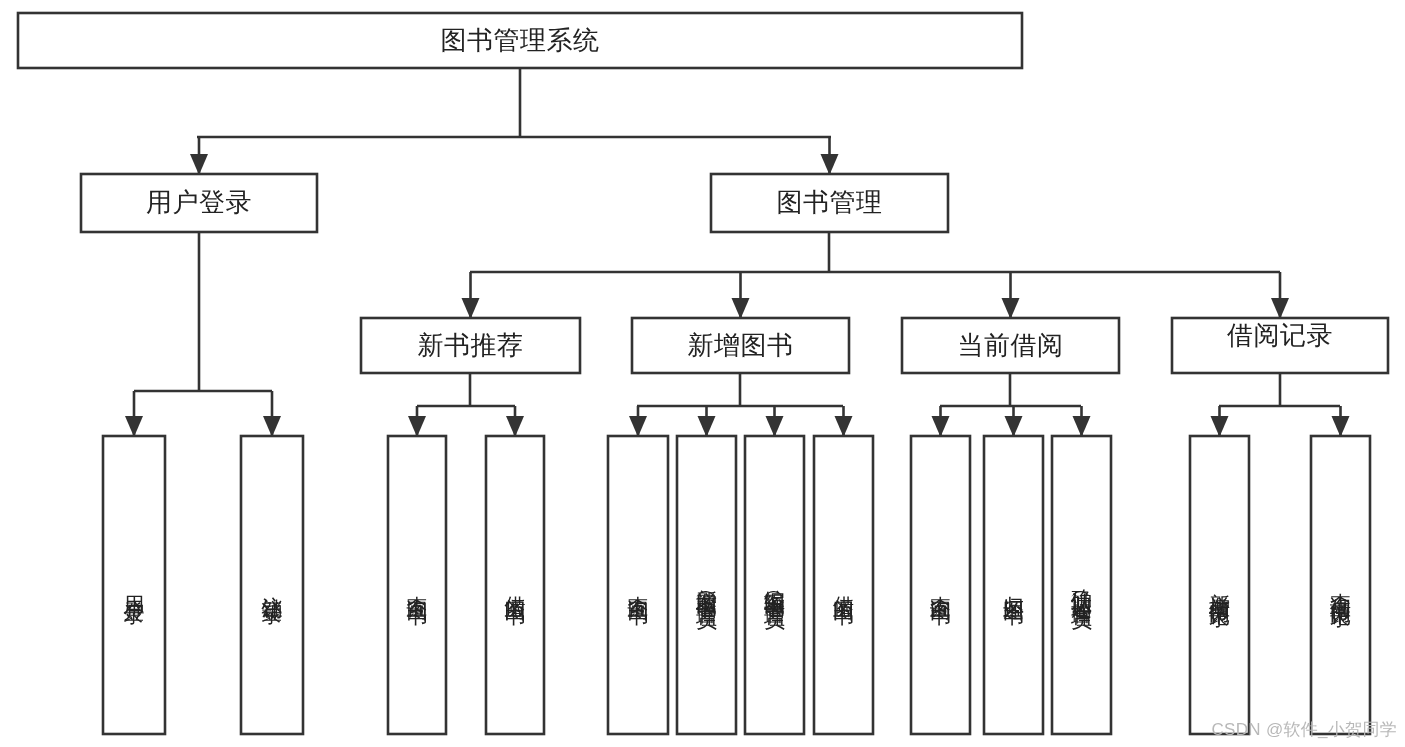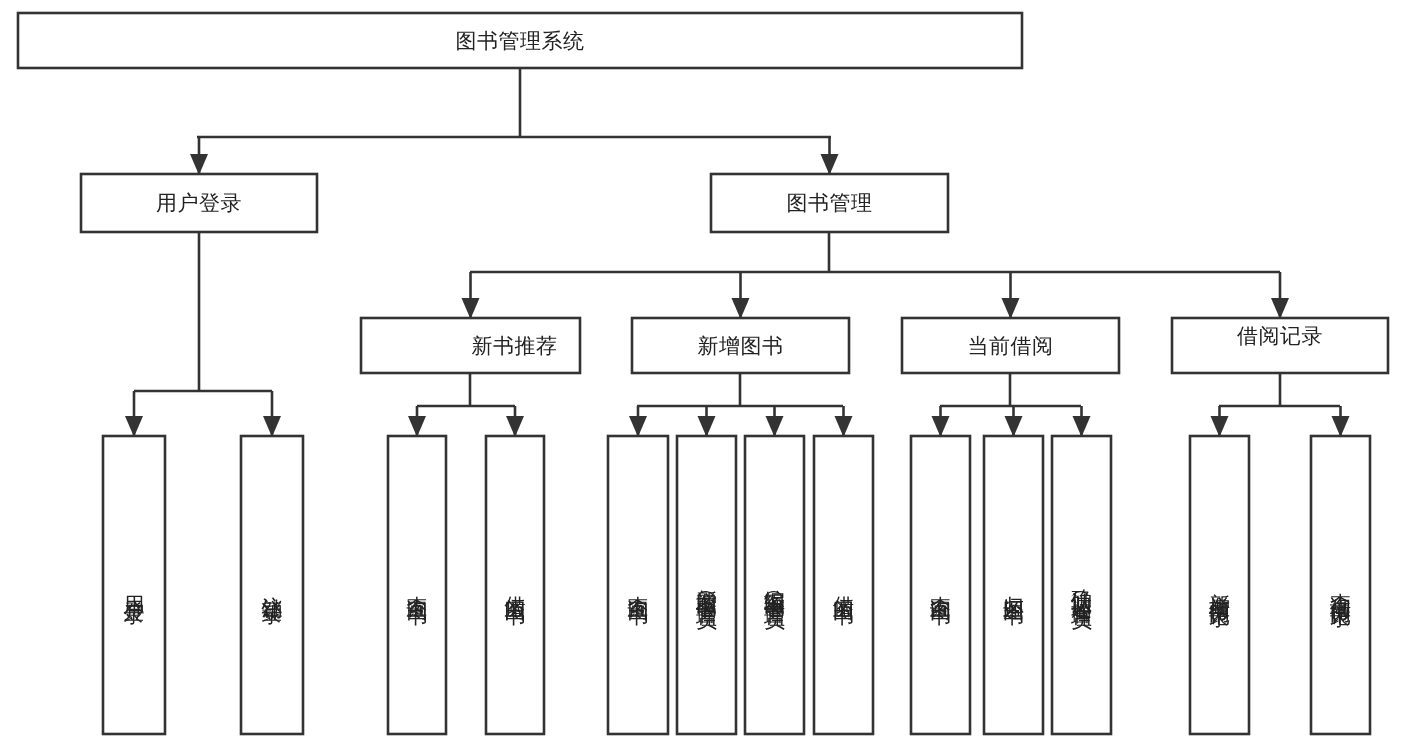--- a/index.html
+++ b/index.html
@@ -44,21 +44,21 @@
     display: flex;
     align-items: center;
     justify-content: center;
     color: #222222;
     font-family: "Liberation Sans", "DejaVu Sans", sans-serif;
     pointer-events: none;
     text-align: center;
     line-height: 1.12;
   }
   .node-label.horiz {
-    font-size: 21px;
+    font-size: 26px;
     writing-mode: horizontal-tb;
     letter-spacing: 0.5px;
   }
   .node-label.vert {
     writing-mode: vertical-rl;
     text-orientation: upright;
     font-size: 21px;
     letter-spacing: 3px;
     line-height: 1.05;
   }
@@ -152,31 +152,32 @@
         <rect x="984" y="436" width="59" height="298" class="node-rect"></rect>
         <rect x="1052" y="436" width="59" height="298" class="node-rect"></rect>
         <rect x="1190" y="436" width="59" height="298" class="node-rect"></rect>
         <rect x="1311" y="436" width="59" height="298" class="node-rect"></rect>
       </g>
   </svg>
   <div id="labels-layer">
       <div class="node-label horiz" style="left: 18px; top: 13px; width: 1004px; height: 55px;">图书管理系统</div>
       <div class="node-label horiz" style="left: 81px; top: 174px; width: 236px; height: 58px;">用户登录</div>
       <div class="node-label horiz" style="left: 711px; top: 174px; width: 237px; height: 58px;">图书管理</div>
-      <div class="node-label horiz" style="left: 361px; top: 318px; width: 219px; height: 55px; padding-left: 44px;">新书推荐</div>
+      <div class="node-label horiz" style="left: 361px; top: 318px; width: 219px; height: 55px;">新书推荐</div>
       <div class="node-label horiz" style="left: 632px; top: 318px; width: 217px; height: 55px;">新增图书</div>
       <div class="node-label horiz" style="left: 902px; top: 318px; width: 217px; height: 55px; text-align: center;">当前借阅</div>
       <div class="node-label horiz" style="left: 1172px; top: 308px; width: 216px; height: 55px;">借阅记录</div>
       <div class="node-label vert" style="left: 103px; top: 436px; width: 62px; height: 298px;">用户登录</div>
       <div class="node-label vert" style="left: 241px; top: 436px; width: 62px; height: 298px;">注销登录</div>
       <div class="node-label vert" style="left: 388px; top: 436px; width: 58px; height: 298px;">查询图书</div>
       <div class="node-label vert" style="left: 486px; top: 436px; width: 58px; height: 298px;">借阅图书</div>
       <div class="node-label vert" style="left: 608px; top: 436px; width: 60px; height: 298px;">查询图书</div>
       <div class="node-label vert" style="left: 677px; top: 436px; width: 59px; height: 298px;">新增图书（管理员）</div>
       <div class="node-label vert" style="left: 745px; top: 436px; width: 59px; height: 298px;">编辑图书（管理员）</div>
       <div class="node-label vert" style="left: 814px; top: 436px; width: 59px; height: 298px;">借阅图书</div>
       <div class="node-label vert" style="left: 911px; top: 436px; width: 59px; height: 298px;">查询图书</div>
       <div class="node-label vert" style="left: 984px; top: 436px; width: 59px; height: 298px;">归还图书</div>
       <div class="node-label vert" style="left: 1052px; top: 436px; width: 59px; height: 298px;">确认归还（管理员）</div>
       <div class="node-label vert" style="left: 1190px; top: 436px; width: 59px; height: 298px;">新增借阅记录</div>
       <div class="node-label vert" style="left: 1311px; top: 436px; width: 59px; height: 298px;">查询借阅记录</div>
     </div>
+  <div class="watermark">CSDN @软件_小贺同学</div>
 </div>
 
 </body></html>

